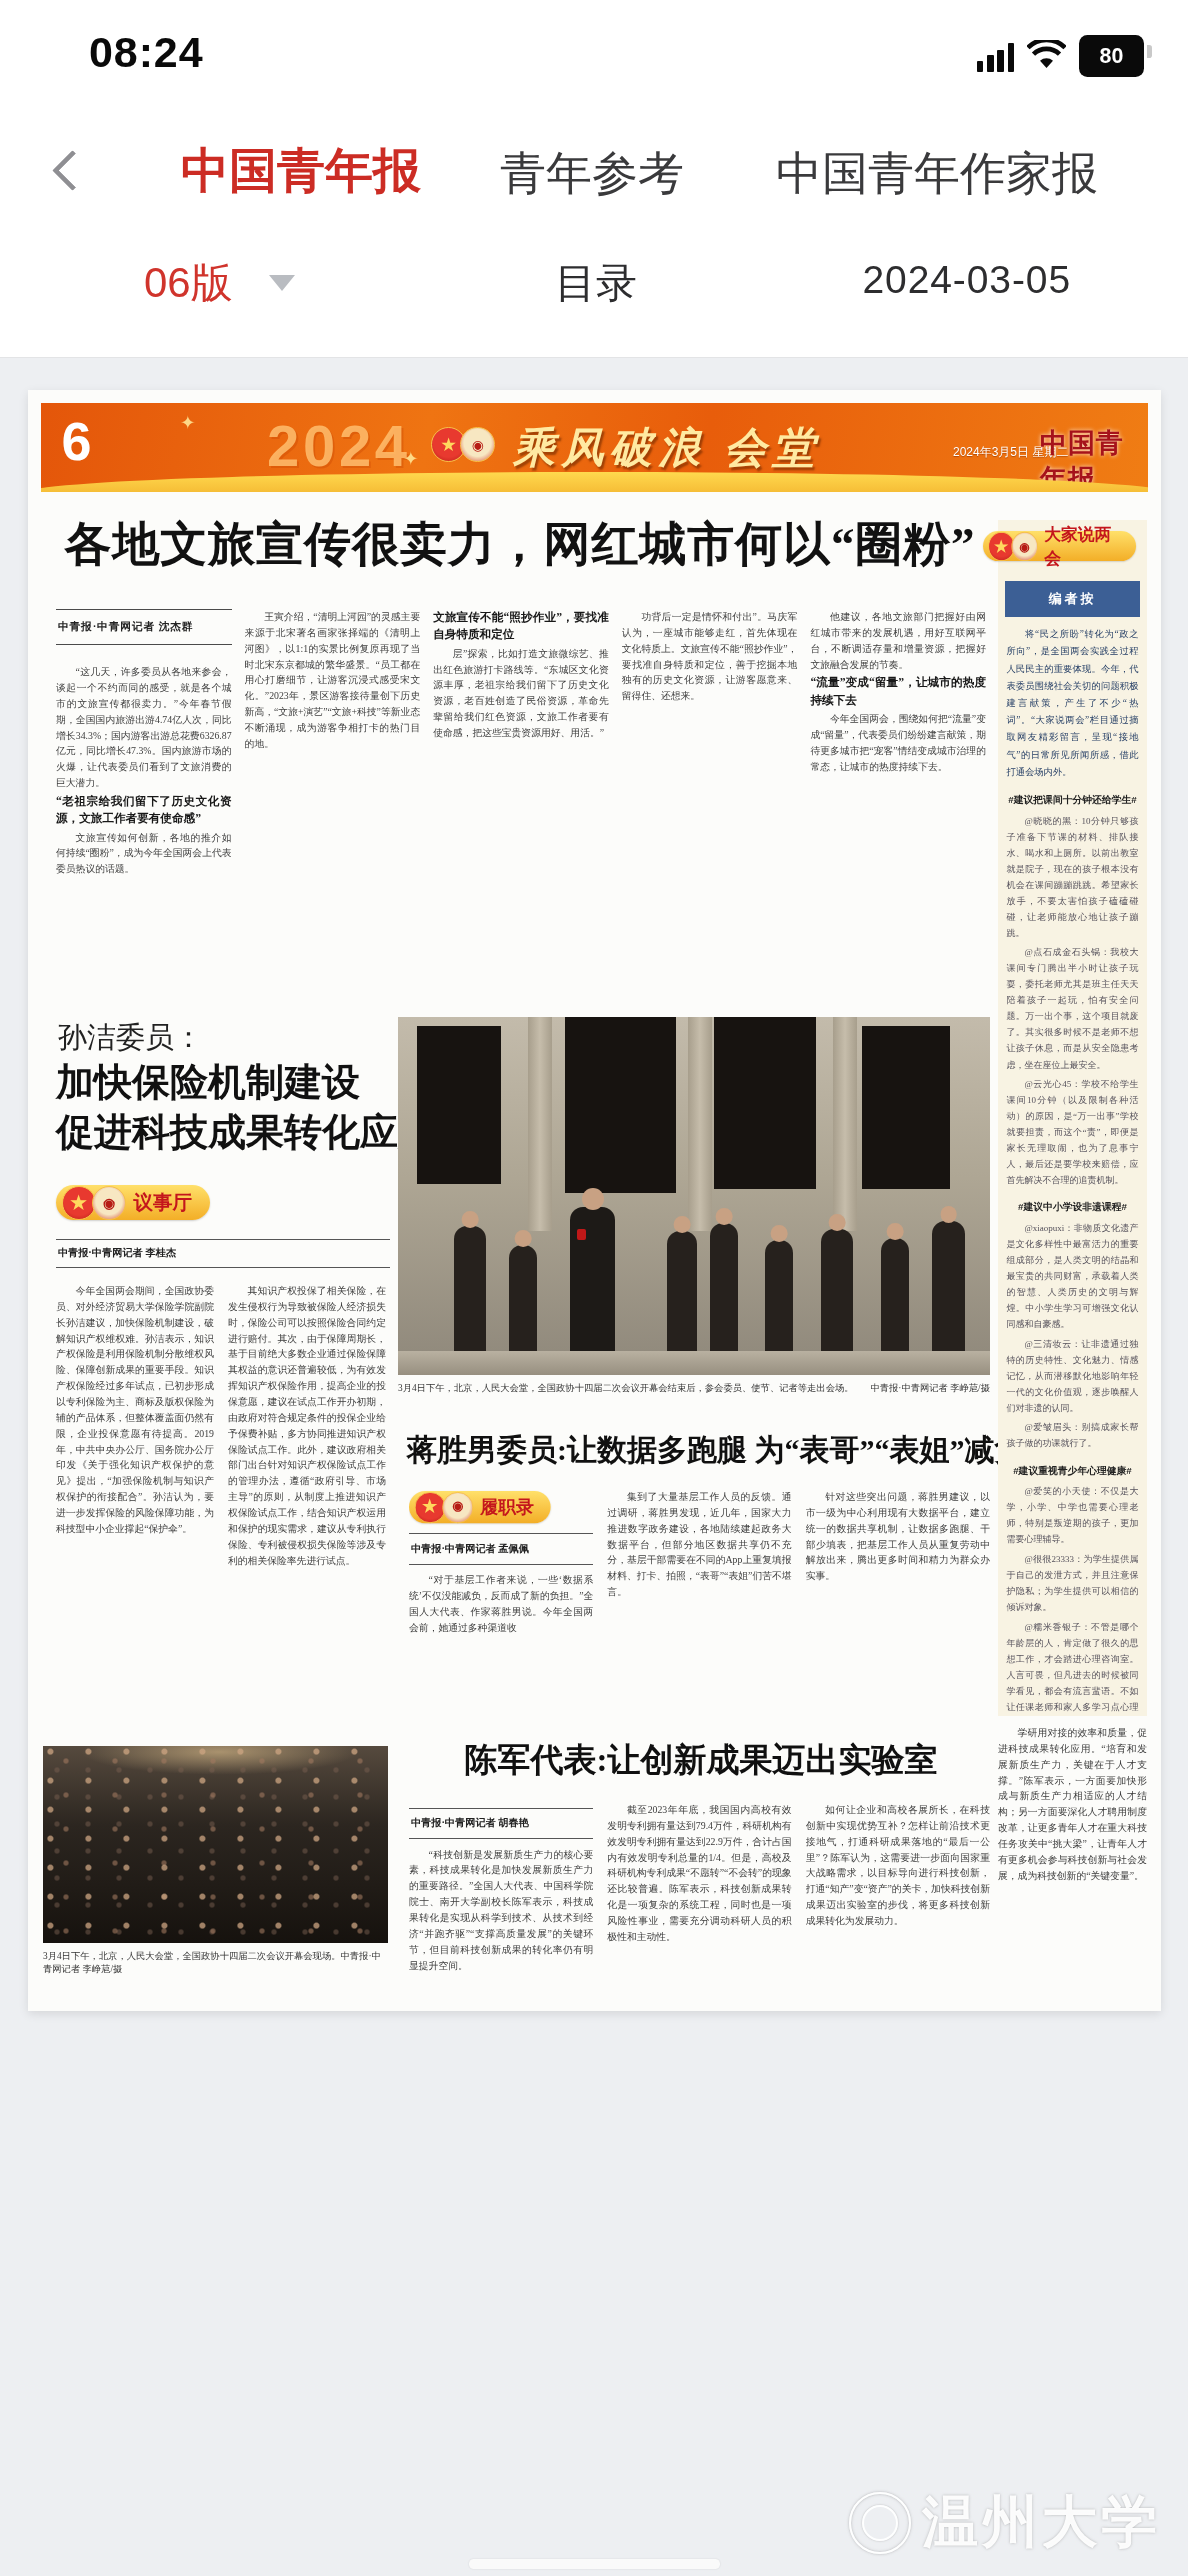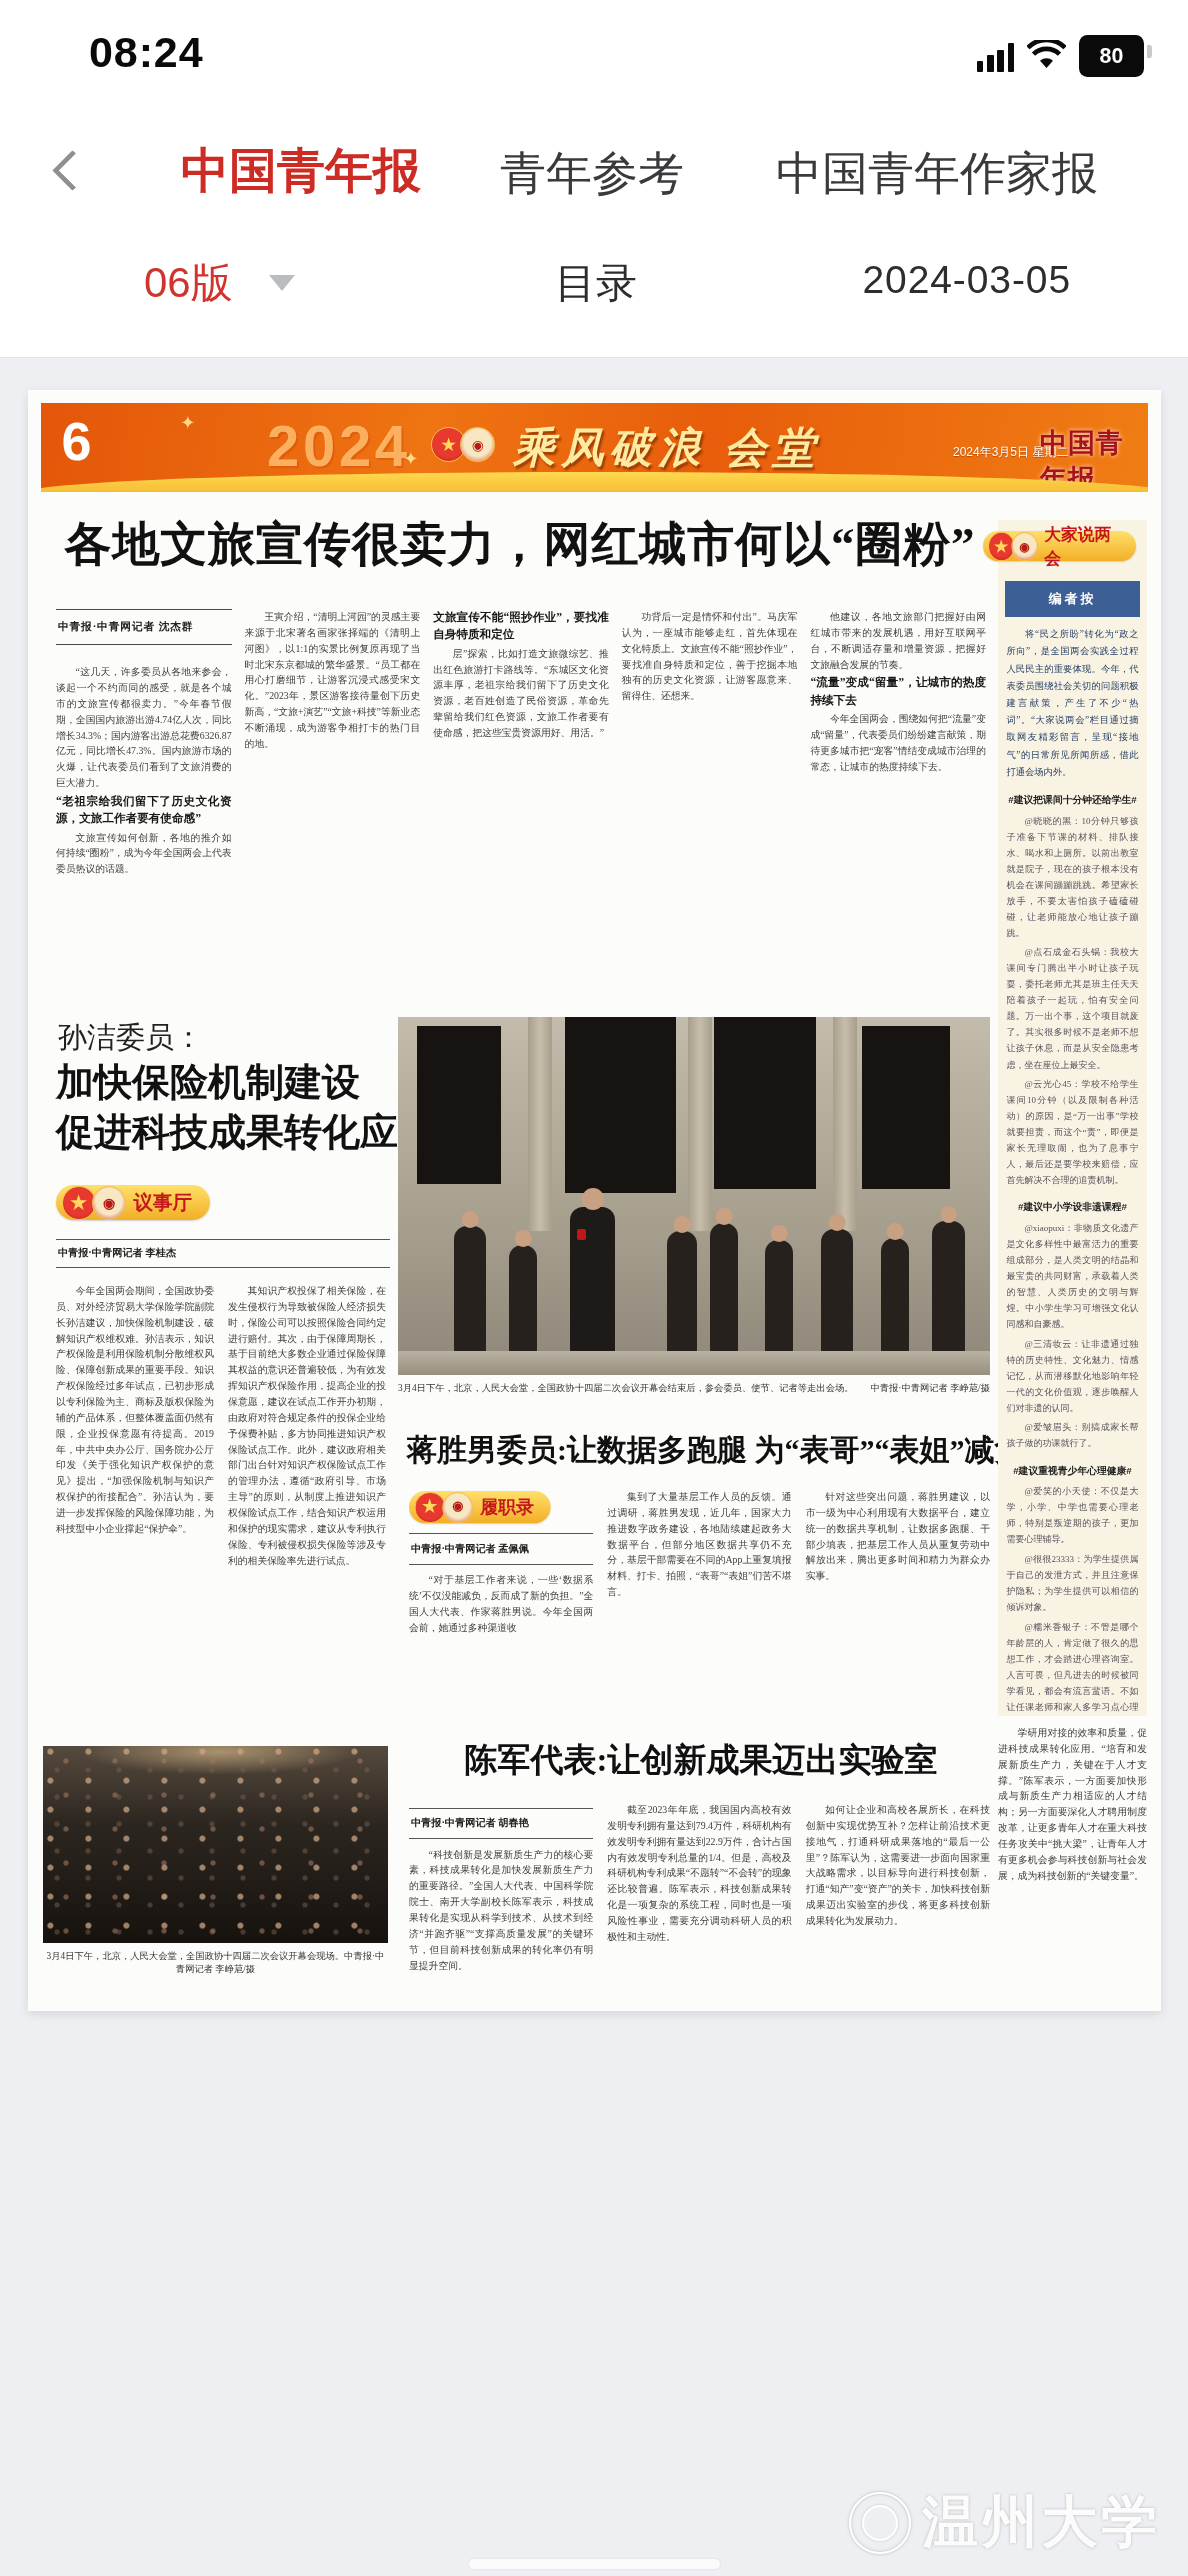--- a/index.html
+++ b/index.html
@@ -72,21 +72,21 @@
   .sj-by{position:absolute;left:28px;top:843px;width:330px;}
   .sjrow{position:absolute;left:28px;top:893px;width:330px;height:451px;display:flex;gap:14px;overflow:hidden;}
   .sjrow .col{flex:1;overflow:hidden;}
   
   .cphoto{position:absolute;left:370px;top:627px;width:592px;height:358px;overflow:hidden;
           background:linear-gradient(180deg,#c3bbab 0%,#aea694 45%,#8e877a 100%);}
   .cphoto .door{position:absolute;background:#171310;}
   .cphoto .colstrip{position:absolute;top:0;width:24px;height:214px;background:linear-gradient(90deg,#a79e8c,#c6bdab,#a79e8c);}
   .fig{position:absolute;background:#26211d;border-radius:13px 13px 0 0;}
   .fig .head{position:absolute;left:50%;top:-15px;transform:translateX(-50%);width:16.7px;height:16.7px;border-radius:50%;background:#c8a183;}
-  .cap{font-size:9.3px;color:#333;font-family:"Liberation Serif",serif;text-align:center;}
+  .cap{font-size:9.3px;color:#333;font-family:"Liberation Serif",serif;}
   .caprow{position:absolute;left:370px;top:992px;width:592px;display:flex;justify-content:space-between;}
   
   .jj-hl{position:absolute;left:379px;top:1040px;width:585px;text-align:center;font-size:30px;font-weight:bold;color:#101010;
          font-family:"Liberation Serif",serif;white-space:nowrap;}
   .jjrow{position:absolute;left:381px;top:1099px;width:581px;height:230px;display:flex;gap:14px;overflow:hidden;}
   .jjrow .col{flex:1;overflow:hidden;}
   .badge-inline{margin:1.9px 0 7.4px 0;}
   .byline-sm{border-top:1.4px solid #555;border-bottom:1.4px solid #555;padding:6.5px 1.9px;margin:5.6px 0 7.4px 0;
              font-size:10.2px;font-weight:bold;color:#222;}
   

